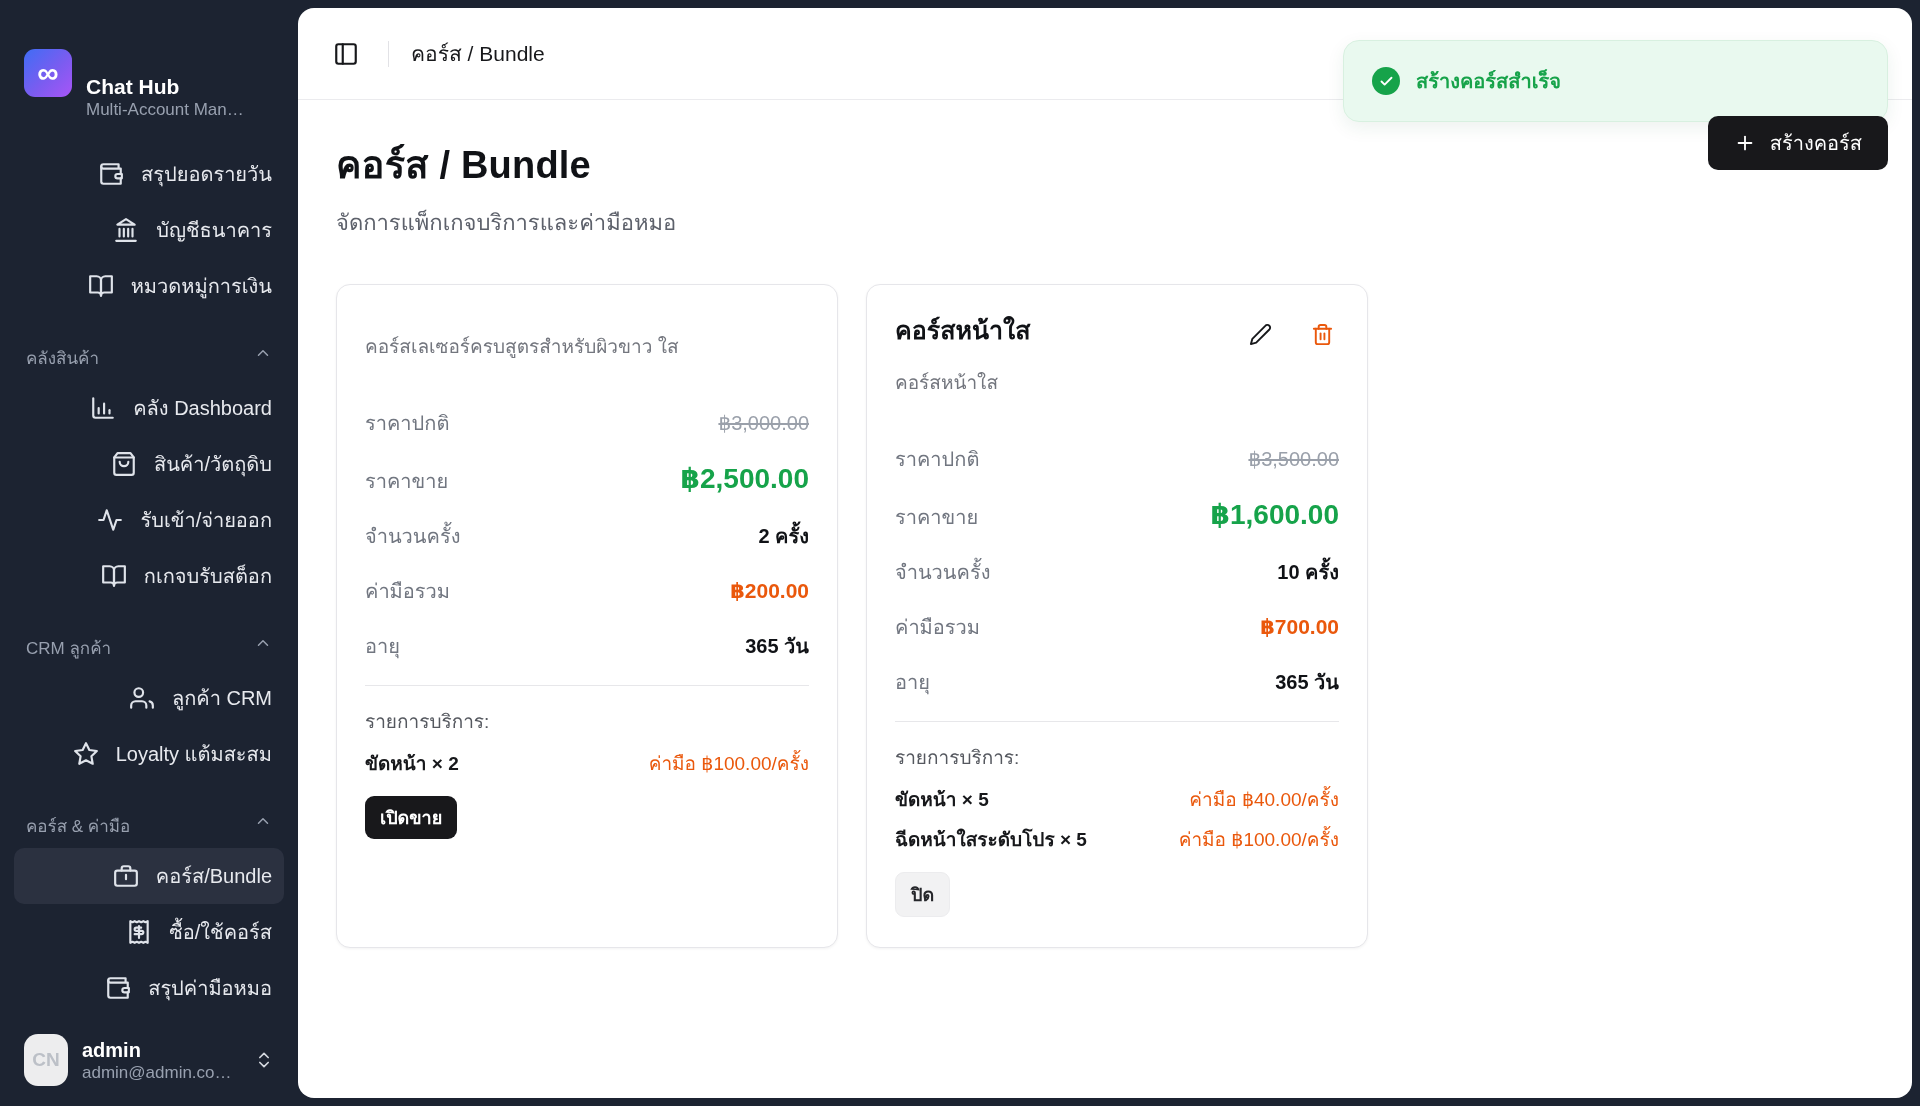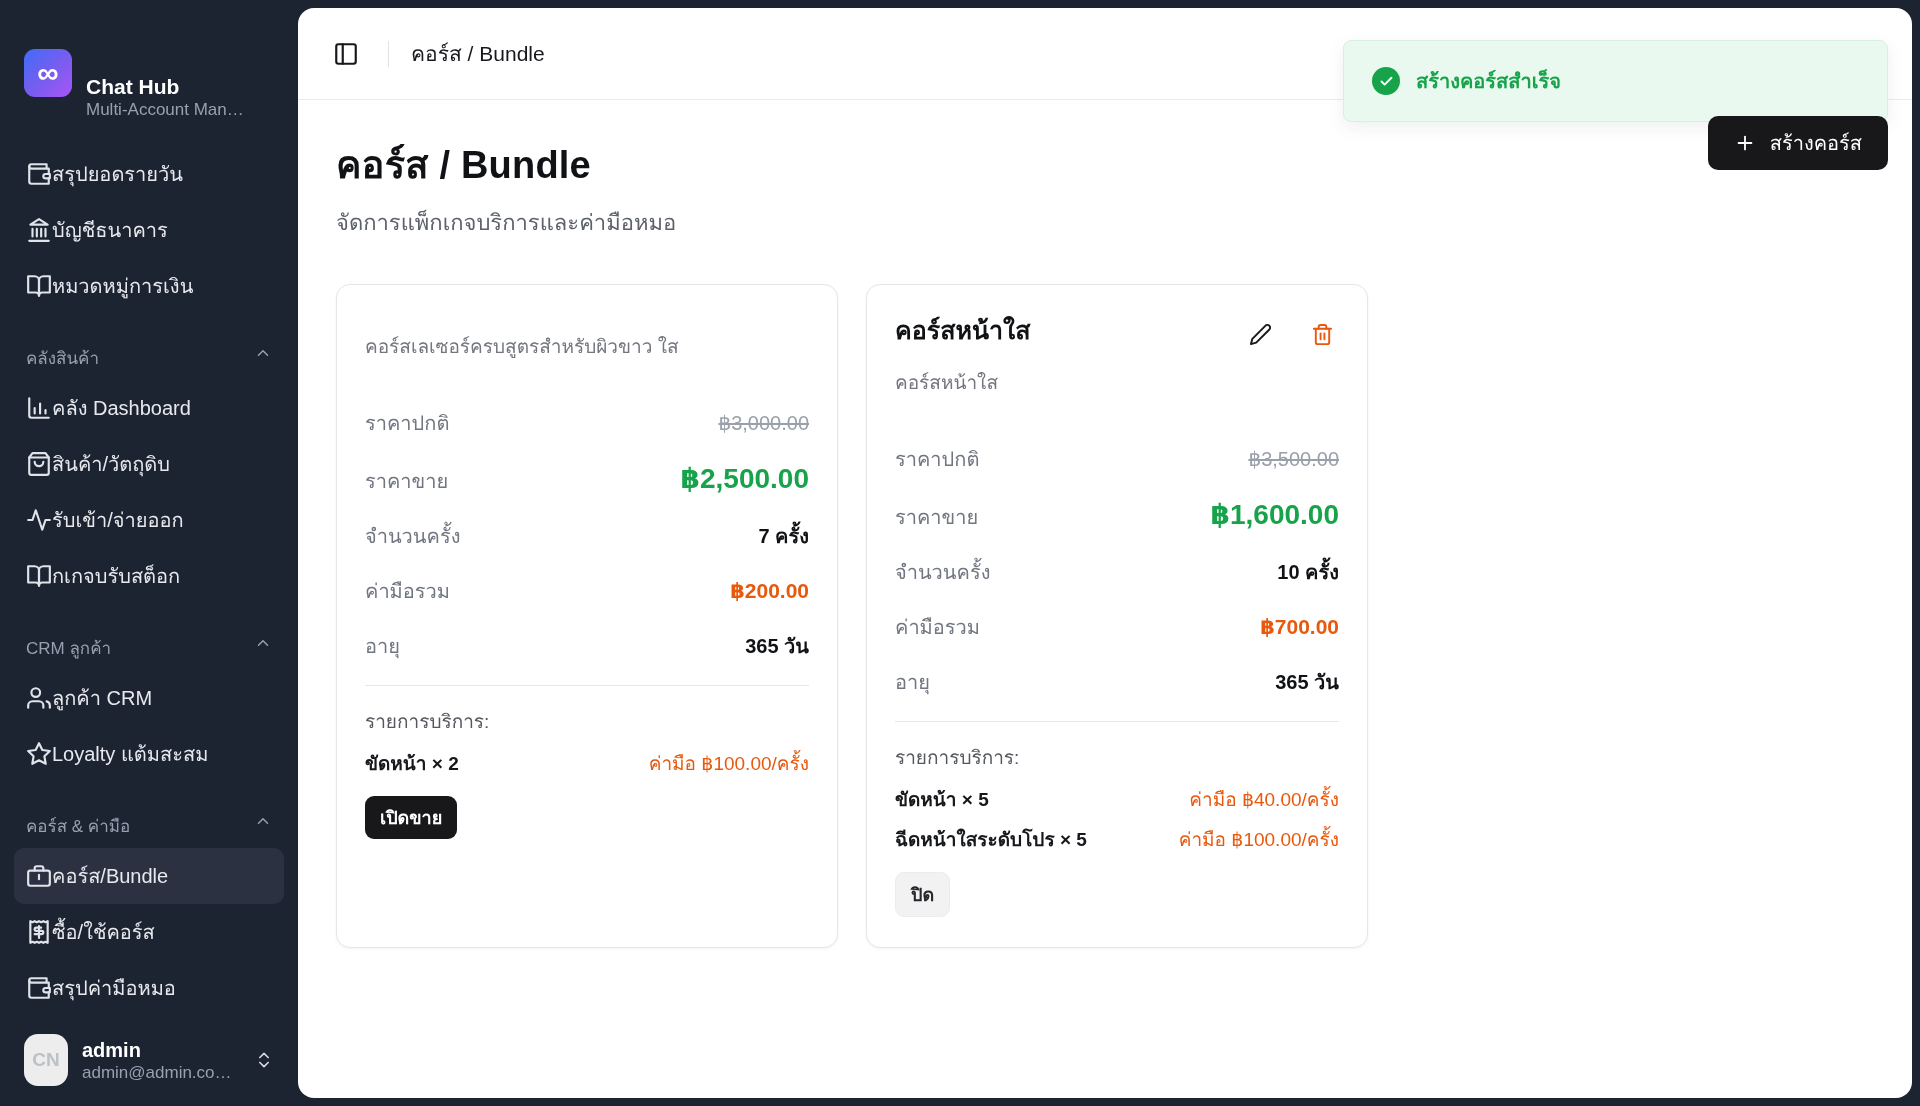--- a/index.html
+++ b/index.html
@@ -15,40 +15,40 @@
   .icon{flex:0 0 auto;display:inline-flex;align-items:center;justify-content:center;}
   .icon svg{stroke:currentColor;fill:none;stroke-width:2;stroke-linecap:round;stroke-linejoin:round;}
 
   
   .sidebar{position:absolute;left:0;top:0;width:298px;height:1106px;background:var(--bg-dark);color:var(--sidebar-text);}
   .logo-row{display:flex;align-items:center;gap:14px;padding:26px 18px 10px 24px;}
   .logo-badge{width:48px;height:48px;border-radius:11px;background:linear-gradient(135deg,#3f6df5 0%,#7b5cf0 55%,#a855f7 100%);display:flex;align-items:center;justify-content:center;color:#fff;font-size:30px;font-weight:bold;}
   .logo-title{font-size:21px;font-weight:bold;color:#fff;line-height:1.25;margin-top:48px;}
   .logo-sub{font-size:17px;color:var(--sidebar-muted);white-space:nowrap;overflow:hidden;text-overflow:ellipsis;max-width:190px;}
   .nav{padding:16px 14px 0 14px;}
-  .nav-item{display:flex;align-items:center;height:56px;padding:0 12px;border-radius:10px;font-size:20px;color:var(--sidebar-text);cursor:pointer;}
+  .nav-item{display:flex;align-items:center;gap:17px;height:56px;padding:0 12px;border-radius:10px;font-size:20px;color:var(--sidebar-text);cursor:pointer;justify-content:flex-end;}
   .nav-item .icon{width:26px;height:26px;color:#dfe3ea;}
   .nav-item.active{background:var(--active-bg);}
   .section-head{display:flex;align-items:flex-start;justify-content:space-between;margin-top:30px;height:36px;padding:0 12px;font-size:17px;color:var(--sidebar-muted);cursor:pointer;}
   .section-head .icon{width:18px;height:18px;color:var(--sidebar-muted);}
   .user-row{position:absolute;left:14px;right:14px;bottom:12px;display:flex;align-items:center;gap:14px;padding:8px 10px;border-radius:12px;cursor:pointer;}
   .avatar{width:44px;height:52px;border-radius:14px;background:#ededee;color:#bcc0c7;display:flex;align-items:center;justify-content:center;font-size:19px;font-weight:bold;}
   .user-name{font-size:20px;font-weight:bold;color:#fff;line-height:1.3;}
   .user-email{font-size:17px;color:var(--sidebar-muted);white-space:nowrap;overflow:hidden;text-overflow:ellipsis;max-width:168px;}
   .user-chevrons{margin-left:auto;width:20px;height:20px;color:#d4d8df;}
 
   
   .main{position:absolute;left:298px;top:8px;right:8px;bottom:8px;background:var(--panel);border-radius:16px;overflow:hidden;}
   .topbar{height:92px;display:flex;align-items:center;gap:22px;padding:0 28px;border-bottom:1px solid #ebebee;}
   .topbar .panel-toggle{width:40px;height:40px;border-radius:8px;display:flex;align-items:center;justify-content:center;cursor:pointer;color:#17181b;}
   .topbar .panel-toggle svg{width:26px;height:26px;}
   .vdivider{width:1px;height:26px;background:#e2e2e6;}
   .breadcrumb{font-size:21px;color:#17181b;}
 
-  .toast{position:absolute;top:32px;right:24px;width:545px;height:82px;background:var(--toast-bg);border:1px solid #d8f0e0;border-radius:8px;display:flex;align-items:center;gap:16px;padding:0 28px;box-shadow:0 6px 18px rgba(20,90,50,.08);}
+  .toast{position:absolute;top:32px;right:24px;width:545px;height:82px;background:var(--toast-bg);border:1px solid #d8f0e0;border-radius:16px;display:flex;align-items:center;gap:16px;padding:0 28px;box-shadow:0 6px 18px rgba(20,90,50,.08);}
   .toast-check{width:28px;height:28px;border-radius:50%;background:var(--green);display:flex;align-items:center;justify-content:center;}
   .toast-check svg{width:15px;height:15px;stroke:#fff;fill:none;stroke-width:3;stroke-linecap:round;stroke-linejoin:round;}
   .toast-msg{font-size:20px;font-weight:bold;color:var(--toast-text);}
 
   .content{position:relative;padding:34px 24px 0 38px;}
   .page-title{font-size:38px;font-weight:bold;color:var(--ink);letter-spacing:.2px;}
   .page-subtitle{font-size:22px;color:#5d616b;margin-top:10px;}
   .create-btn{position:absolute;top:16px;right:24px;height:54px;display:flex;align-items:center;gap:14px;background:#18181b;color:#fff;border:none;border-radius:10px;padding:0 26px;font-size:20px;font-family:inherit;cursor:pointer;}
   .create-btn .icon{width:22px;height:22px;color:#fff;}
 
@@ -299,21 +299,21 @@
           <div class="row">
             <span class="row-label">ราคาปกติ</span>
             <span class="val-strike">฿3,000.00</span>
           </div>
           <div class="row">
             <span class="row-label">ราคาขาย</span>
             <span class="val-sale">฿2,500.00</span>
           </div>
           <div class="row">
             <span class="row-label">จำนวนครั้ง</span>
-            <span class="val-bold">7 ครั้ง</span>
+            <span class="val-bold">2 ครั้ง</span>
           </div>
           <div class="row">
             <span class="row-label">ค่ามือรวม</span>
             <span class="val-fee">฿200.00</span>
           </div>
           <div class="row">
             <span class="row-label">อายุ</span>
             <span class="val-bold">365 วัน</span>
           </div>
         </div>

